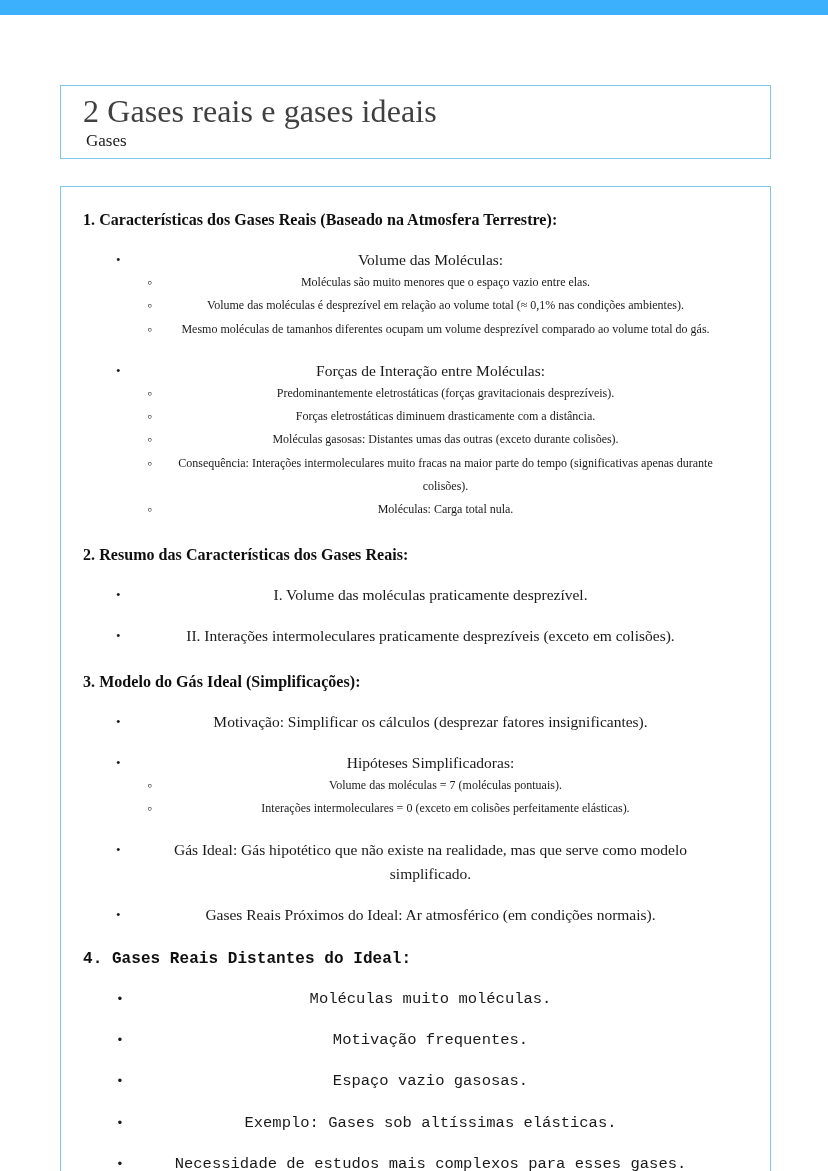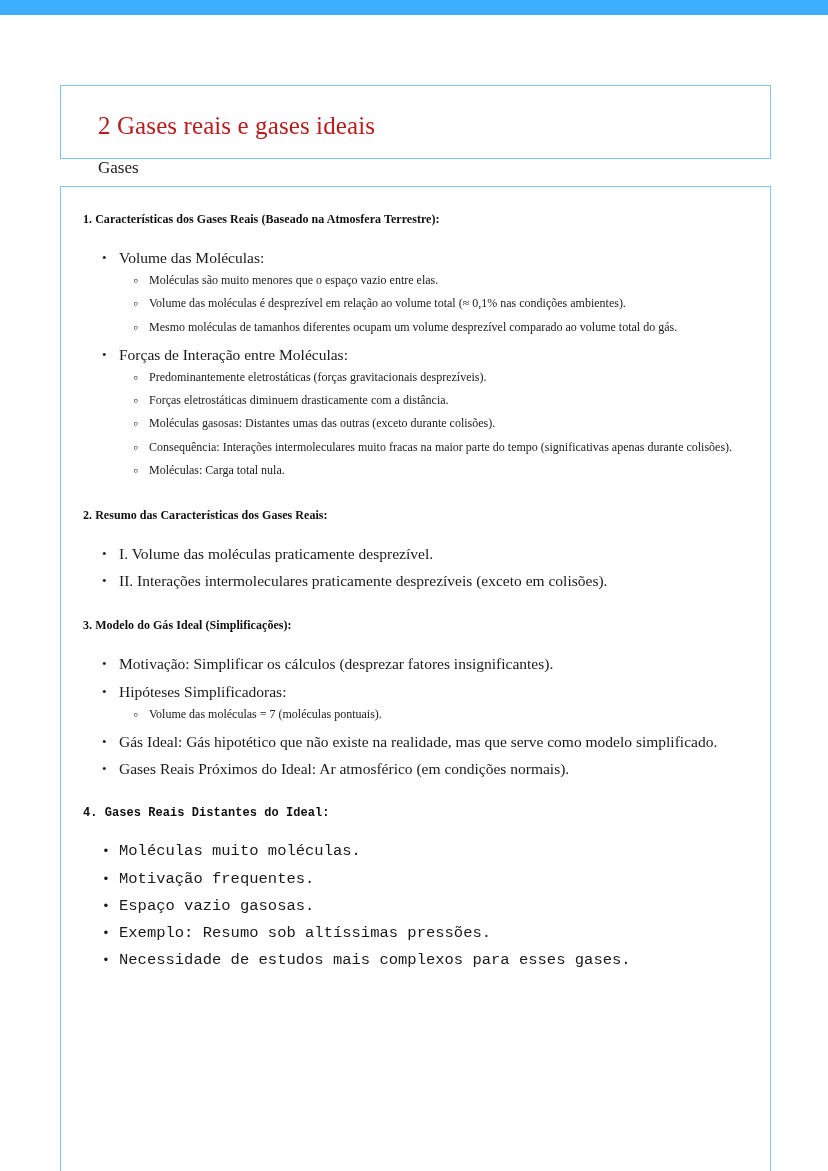--- a/index.html
+++ b/index.html
@@ -44,30 +44,30 @@
     left: 60px;
     top: 70px;            
     width: 711px;
     height: 74px;
     box-sizing: border-box;
     border: 1px solid #7ec7e8;
     background: #ffffff;
     padding: 9px 0 0 21px;
   }
   .doc-title {
-    margin: 16px;
-    font-size: 25px;
+    margin: 1px;
+    font-size: 32px;
     line-height: 30px;
     font-weight: 400;
-    color: #b91c1c;
+    color: #404040;
     letter-spacing: 0.1px;
     white-space: nowrap;
   }
   .doc-subtitle {
-    margin: 16px;
+    margin: 4px;
     font-size: 17px;
     line-height: 21px;
     font-weight: 400;
     color: #1a1a1a;
   }
 
   
   .content-card {
     position: absolute;
     left: 60px;
@@ -77,21 +77,21 @@
     box-sizing: border-box;
     border: 1px solid #7ec7e8;
     border-bottom: none;
     background: #ffffff;
     padding: 22px 24px 0 22px;
   }
 
   
   .section-heading {
     margin: 0;
-    font-size: 12px;
+    font-size: 16px;
     line-height: 21px;
     font-weight: 700;
     color: #0f0f0f;
     letter-spacing: 0.05px;
   }
   .section {
     margin-bottom: 23px;
   }
   .section:last-child {
     margin-bottom: 0;
@@ -106,21 +106,22 @@
     margin: 16px 0 0 0;
     padding: 0 0 0 32px;
     list-style: none;
   }
   ul.lvl1 > li {
     position: relative;
     font-size: 15.5px;
     line-height: 23.2px;
     color: #1a1a1a;
     padding-left: 0;
-    margin: 4px;
+    margin: 18px;
+    text-align: center;
   }
   ul.lvl1 > li > .li-text {
     display: block;
   }
   ul.lvl1 > li > .li-text::before {
     content: "\2022";
     position: absolute;
     left: -17px;
     top: 0;
     font-size: 13px;
@@ -223,20 +224,23 @@
       <ul class="lvl1">
         <li>
             <span class="li-text">Motivação: Simplificar os cálculos (desprezar fatores insignificantes).</span>
           </li>
         <li>
           <span class="li-text">Hipóteses Simplificadoras:</span>
           <ul class="lvl2">
             <li>
                 <span class="li-text">Volume das moléculas = 7 (moléculas pontuais).</span>
               </li>
+            <li>
+                <span class="li-text">Interações intermoleculares = 0 (exceto em colisões perfeitamente elásticas).</span>
+              </li>
           </ul>
         </li>
         <li>
             <span class="li-text">Gás Ideal: Gás hipotético que não existe na realidade, mas que serve como modelo simplificado.</span>
           </li>
         <li>
             <span class="li-text">Gases Reais Próximos do Ideal: Ar atmosférico (em condições normais).</span>
           </li>
       </ul>
     </div>
@@ -247,21 +251,21 @@
         <li>
             <span class="li-text">Moléculas muito moléculas.</span>
           </li>
         <li>
             <span class="li-text">Motivação frequentes.</span>
           </li>
         <li>
             <span class="li-text">Espaço vazio gasosas.</span>
           </li>
         <li>
-            <span class="li-text">Exemplo: Resumo sob altíssimas pressões.</span>
+            <span class="li-text">Exemplo: Gases sob altíssimas elásticas.</span>
           </li>
         <li>
             <span class="li-text">Necessidade de estudos mais complexos para esses gases.</span>
           </li>
       </ul>
     </div>
 
   </div>
 </div>
 

